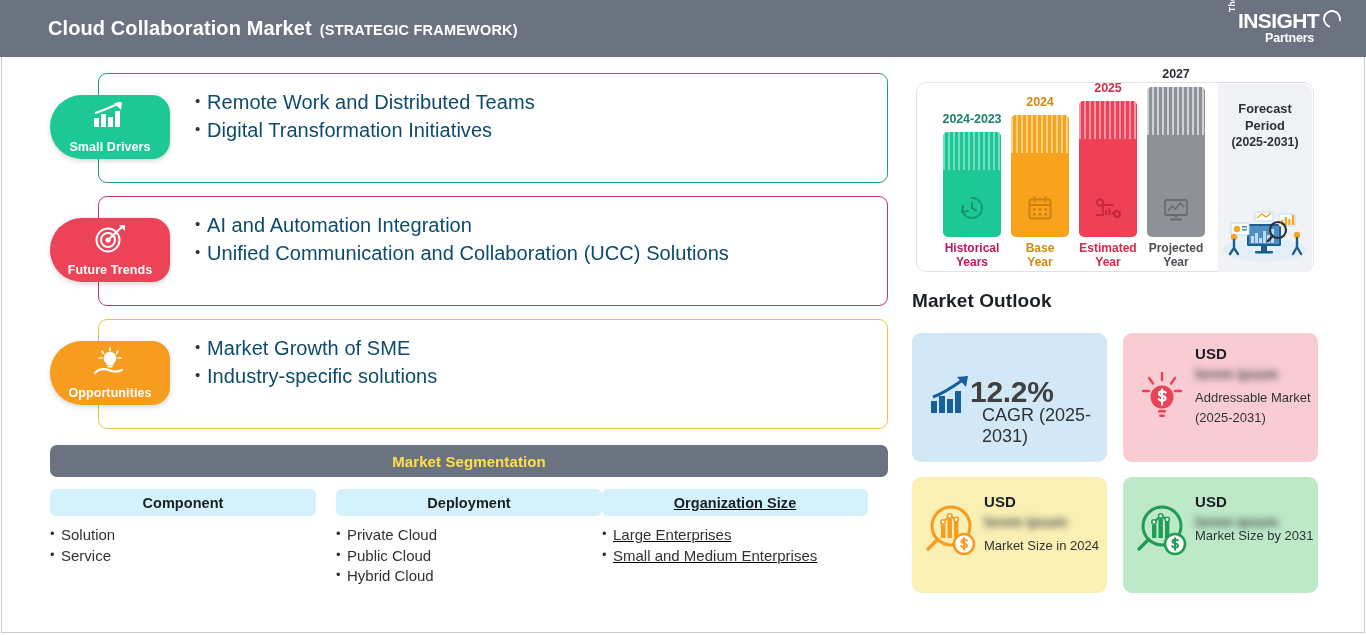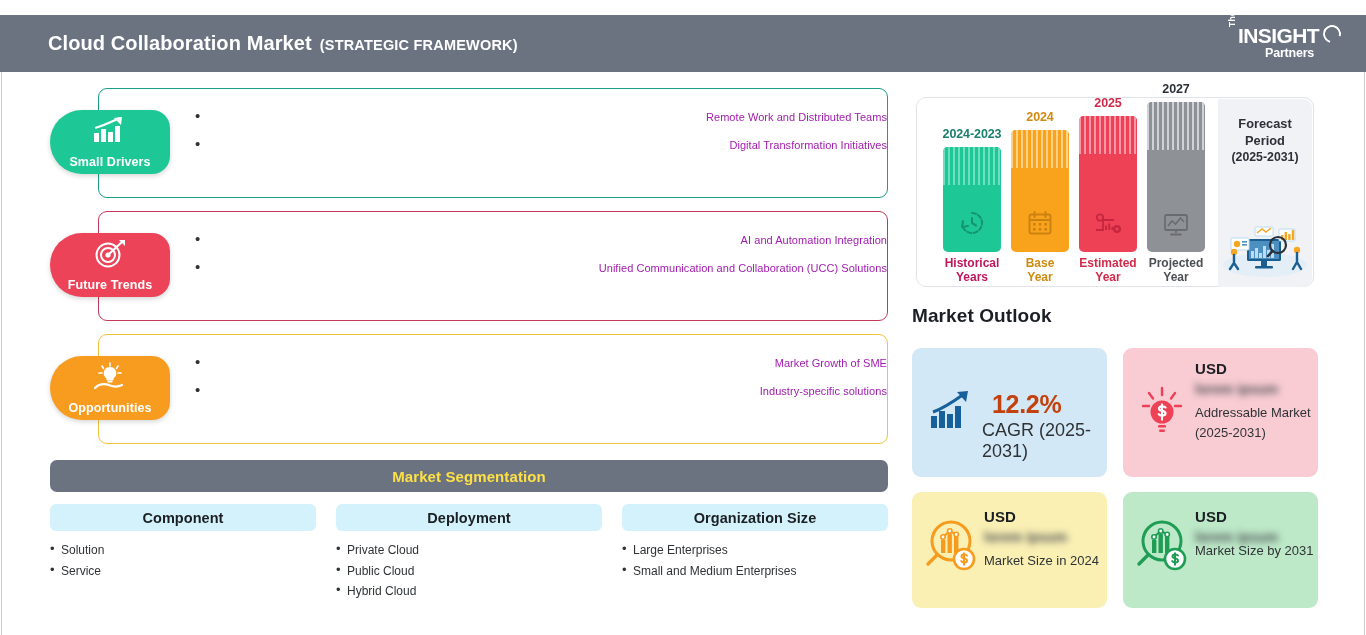--- a/index.html
+++ b/index.html
@@ -2,21 +2,21 @@
 <html><head>
 <meta charset="utf-8">
 <style>
   * { box-sizing: border-box; margin: 0; padding: 0; }
   html, body {
     width: 1366px; height: 635px;
     font-family: "Liberation Sans", sans-serif;
     background: #ffffff;
     overflow: hidden;
   }
-  .page { position: relative; width: 1366px; height: 462px; background:#fff;margin-top:15px; }
+  .page { position: relative; width: 1366px; height: 462px; background:#fff; }
 
   
   .header {
     position: absolute; left:0; top:0; width:1366px; height:57px;
     background:#6b7280; display:flex; align-items:center;
   }
   .header-title {
     margin-left: 48px; color:#ffffff; font-size:20px; font-weight:bold;
     letter-spacing:0.1px; white-space:nowrap;
   }
@@ -59,22 +59,22 @@
   .dbox {
     position:absolute; left:96px; width:790px;
     border:1.3px solid; border-radius:9px; background:#fff;
   }
   .dbox.b1 { top:16px;  height:110px; border-color:#1a9e86; }
   .dbox.b2 { top:139px; height:110px; border-color:#c4385a; }
   .dbox.b3 { top:262px; height:110px; border-color:#efc33e; }
 
   .dbox ul { list-style:none; padding:14px 0 0 96px; }
   .dbox li {
-    font-size:11px; color:#a21caf; line-height:28px; letter-spacing:0.05px;
-    position:relative; padding-left:12px;text-align:right;
+    font-size:20px; color:#0c4a6e; line-height:28px; letter-spacing:0.05px;
+    position:relative; padding-left:12px;
   }
   .dbox li:before {
     content:"•"; position:absolute; left:0; top:-1px; font-size:15px; color:#2f3336;
   }
 
   .badge {
     position:absolute; left:48px; width:120px; height:64px;
     border-radius:32px 18px 18px 32px;
     color:#fff; text-align:center;
     box-shadow: 0 2px 5px rgba(0,0,0,0.16);
@@ -91,29 +91,29 @@
   .seg-title {
     position:absolute; left:48px; top:388px; width:838px; height:32px;
     background:#6b7280; border-radius:7px; color:#fde047;
     font-size:15px; font-weight:bold; display:flex; align-items:center;
     justify-content:center; letter-spacing:0.1px;
   }
   .seg-cols { position:absolute; left:48px; top:432px; width:838px; }
   .seg-col { position:absolute; width:266px; }
   .seg-col.c1 { left:0px; }
   .seg-col.c2 { left:286px; }
-  .seg-col.c3 { left:572px; }
+  .seg-col.c3 { left:552px;text-decoration:underline; }
   .seg-head {
     height:27px; background:#d4f2fb; border-radius:6px;
     display:flex; align-items:center; justify-content:center;
     font-size:14.5px; font-weight:bold; color:#1b1f23; letter-spacing:0.05px;
   }
   .seg-col ul { list-style:none; padding-top:9px; }
   .seg-col li {
-    font-size:12px; color:#2f3336; line-height:20.5px; position:relative;
+    font-size:15px; color:#2f3336; line-height:20.5px; position:relative;
     padding-left:11px;
   }
   .seg-col li:before {
     content:"•"; position:absolute; left:0; top:-1px; font-size:13px; color:#2f3336;
   }
 
   
   .forecast {
     position:absolute; left:914px; top:25px; width:398px; height:190px;
     background:#ffffff; border:1px solid #dfe3e8; border-radius:10px;
@@ -170,22 +170,22 @@
     font-size:14px; font-weight:bold; color:#4a4d52;
     filter: blur(3.6px); white-space:nowrap; overflow:hidden;
   }
   .card-cap {
     position:absolute; left:72px; top:55px; width:120px;
     font-size:13px; color:#2f3336; line-height:20px;
   }
   .card-ico { position:absolute; }
 
   .cagr-val {
-    position:absolute; left:80px; top:42px; font-size:25px; font-weight:bold;
-    color:#c2410c; letter-spacing:-0.3px;
+    position:absolute; left:58px; top:42px; font-size:30px; font-weight:bold;
+    color:#404040; letter-spacing:-0.3px;
   }
   .cagr-cap {
     position:absolute; left:70px; top:72px; font-size:18px; color:#2f3336;
   }
   .cagr-ico { position:absolute; left:18px; top:42px; }
 </style>
 </head>
 <body>
 
 <div class="page">

